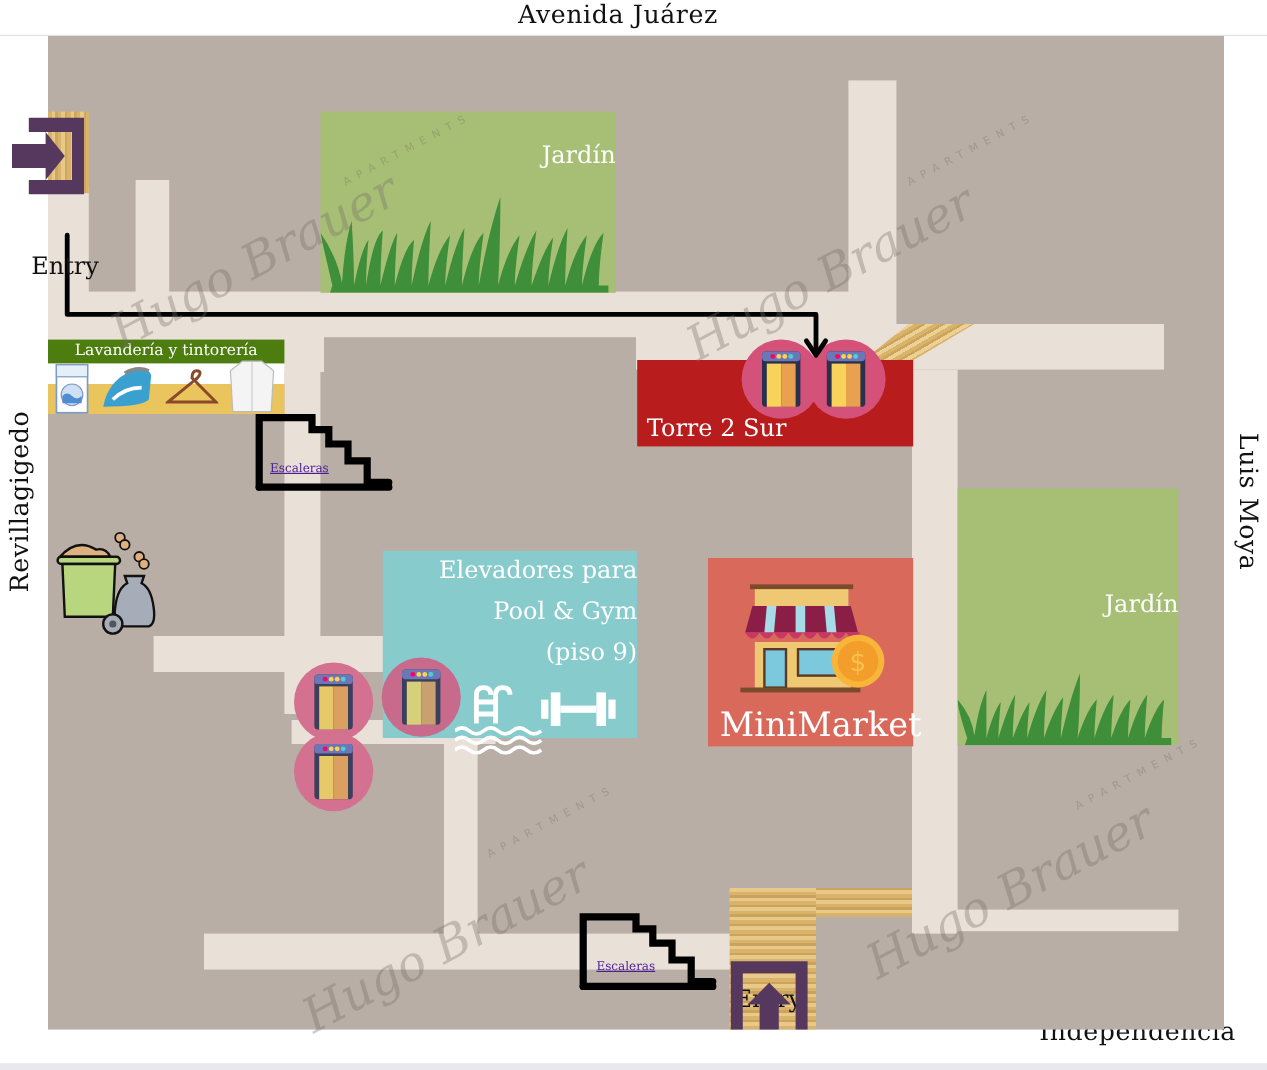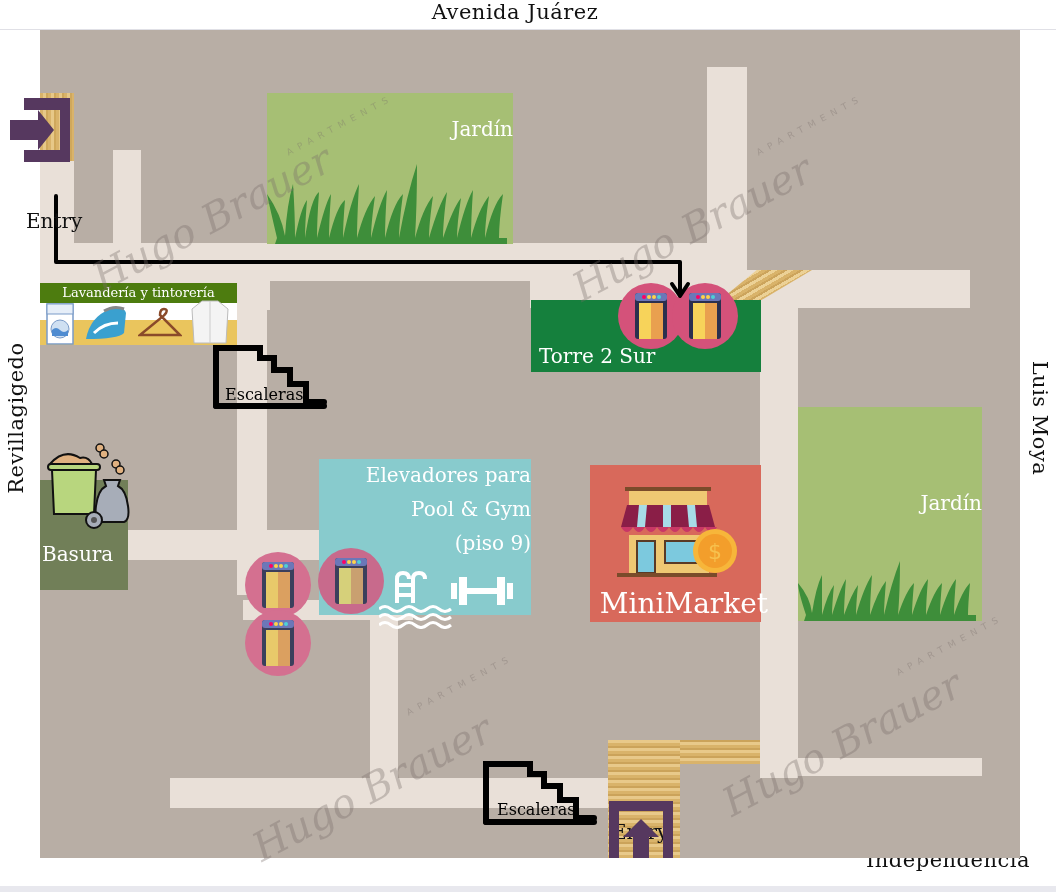--- a/index.html
+++ b/index.html
@@ -26,21 +26,21 @@
 
     .wood { background: repeating-linear-gradient(90deg, #d9b36a 0 3px, #e7c888 3px 6px, #cfa85c 6px 8px); }
     .wood-h { background: repeating-linear-gradient(0deg, #d9b36a 0 3px, #e8c98a 3px 6px, #cba35a 6px 8px); }
     .wood-diag { background: repeating-linear-gradient(-30deg, #d9b36a 0 3px, #ecd196 3px 6px, #cca45c 6px 8px); }
 
     .elev { position: absolute; width: 66px; height: 66px; border-radius: 50%; }
     .elev svg { position: absolute; left: 0; top: 0; }
 
     .entry-text { position: absolute; color: #111; font-family: "DejaVu Serif", serif; font-size: 20px; margin-top: 46px; }
     .stairs { position: absolute; }
-    .stairs span { position: absolute; font-family: "DejaVu Serif", serif; font-size: 16px; color: #000000; }
+    .stairs span { position: absolute; font-family: "DejaVu Serif", serif; font-size: 10px; color: #4c1d95; text-decoration: underline; }
 
     .lav { position: absolute; left: 0px; top: 253px; width: 197px; height: 62px; }
     .lav-title { position: absolute; left: 0; top: 0; width: 197px; height: 20px; background: #4d7c0f; color: #fff; font-size: 13px; text-align: center; line-height: 20px; font-family: "DejaVu Serif", serif; white-space: nowrap; overflow: hidden; }
     .lav-body { position: absolute; left: 0; top: 20px; width: 197px; height: 42px; background: linear-gradient(180deg, #fff 0 40%, #eac55d 40% 100%); }
 
     .watermark { position: absolute; color: rgba(120,110,105,0.35); font-family: "DejaVu Serif", serif; font-style: italic; font-size: 40px; transform: rotate(-28deg); white-space: nowrap; pointer-events: none; }
     .wm-small { position: absolute; color: rgba(120,110,105,0.35); font-family: "DejaVu Sans", sans-serif; font-size: 9px; letter-spacing: 6px; transform: rotate(-28deg); white-space: nowrap; pointer-events: none; }
   </style>
 </head>
 <body>
@@ -75,21 +75,21 @@
     </svg>
   </div>
 
   <div class="blk garden" style="left:758px; top:377px; width:184px; height:214px;">
     <div class="label" style="left:0; width:184px; top:84px; font-size:20px;">Jardín</div>
     <svg class="grass" width="184" height="60" viewBox="0 0 184 60" preserveAspectRatio="none">
       <path fill="#3e8e3a" d="M6 60 L8 54 Q0 30 0 22 Q12 36 14 52 Q18 26 24 14 Q24 40 24 54 Q30 32 36 24 Q34 44 34 54 Q42 28 48 18 Q46 42 46 54 Q54 32 60 24 Q58 44 58 54 Q66 26 74 14 Q72 40 72 54 Q80 30 88 20 Q86 44 86 54 Q94 20 102 0 Q102 30 100 54 Q108 30 116 22 Q114 44 114 54 Q122 28 130 18 Q128 42 128 54 Q136 30 144 22 Q142 44 142 54 Q150 28 158 18 Q156 42 156 54 Q164 30 172 22 Q170 44 170 54 L178 54 L178 60 Z"></path>
     </svg>
   </div>
 
-  <div class="blk" style="left:491px; top:270px; width:230px; height:72px; background:#15803d;">
+  <div class="blk" style="left:491px; top:270px; width:230px; height:72px; background:#b91c1c;">
     <div class="label" style="left:8px; top:44px; font-size:20px; text-align:left;">Torre 2 Sur</div>
   </div>
   <div class="blk wood-diag" style="left:680px; top:240px; width:92px; height:30px; clip-path: polygon(40% 0, 100% 0, 45% 100%, 0 100%);"></div>
 
   <div class="elev" style="left:578px; top:253px; background:#d4527a;">
     <svg width="66" height="66" viewBox="0 0 66 66">
         <rect x="17" y="10" width="32" height="46" rx="3" fill="#2b2f4e"></rect>
         <rect x="17" y="10" width="32" height="8" rx="3" fill="#6c77b8"></rect>
         <circle cx="26" cy="14" r="2" fill="#f06"></circle>
         <circle cx="31" cy="14" r="2" fill="#ffd24a"></circle>
@@ -182,23 +182,20 @@
       <rect x="22" y="56" width="18" height="32" fill="#7cc9de" stroke="#5a3a26" stroke-width="2"></rect>
       <rect x="50" y="56" width="38" height="22" fill="#7cc9de" stroke="#5a3a26" stroke-width="2"></rect>
       <rect x="2" y="88" width="100" height="4" fill="#7a4b2a"></rect>
       <circle cx="100" cy="66" r="22" fill="#f7b63a"></circle>
       <circle cx="100" cy="66" r="17" fill="#f39e2b"></circle>
       <text x="100" y="74" text-anchor="middle" font-size="22" font-family="DejaVu Sans, sans-serif" fill="#f7c14e">$</text>
     </svg>
     <div class="label" style="left:0; width:178px; top:122px; font-size:28px;">MiniMarket</div>
   </div>
 
-  <div class="blk" style="left:0; top:450px; width:88px; height:110px; background:#717f58;">
-    <div class="label" style="left:2px; top:62px; font-size:20px; text-align:left;">Basura</div>
-  </div>
   <svg class="blk" style="left:4px; top:412px;" width="86" height="90" viewBox="0 0 86 90">
     <path d="M6 22 q14 -16 30 -6 q8 -2 12 6 Z" fill="#e0b180" stroke="#111" stroke-width="2"></path>
     <rect x="4" y="22" width="52" height="6" rx="3" fill="#b8d67e" stroke="#111" stroke-width="2"></rect>
     <path d="M8 28 L52 28 L50 72 L10 72 Z" fill="#b8d67e" stroke="#111" stroke-width="2"></path>
     <path d="M62 44 q-8 4 -10 20 q-2 14 6 16 l22 0 q6 -2 4 -16 q-2 -16 -10 -20 l2 -6 l-16 0 Z" fill="#a7adb8" stroke="#111" stroke-width="2"></path>
     <circle cx="50" cy="78" r="8" fill="#a7adb8" stroke="#111" stroke-width="2"></circle>
     <circle cx="50" cy="78" r="3" fill="#555"></circle>
     <circle cx="56" cy="6" r="4" fill="#e0b180" stroke="#111" stroke-width="1.5"></circle>
     <circle cx="60" cy="12" r="4" fill="#e0b180" stroke="#111" stroke-width="1.5"></circle>
     <circle cx="72" cy="22" r="4" fill="#e0b180" stroke="#111" stroke-width="1.5"></circle>

